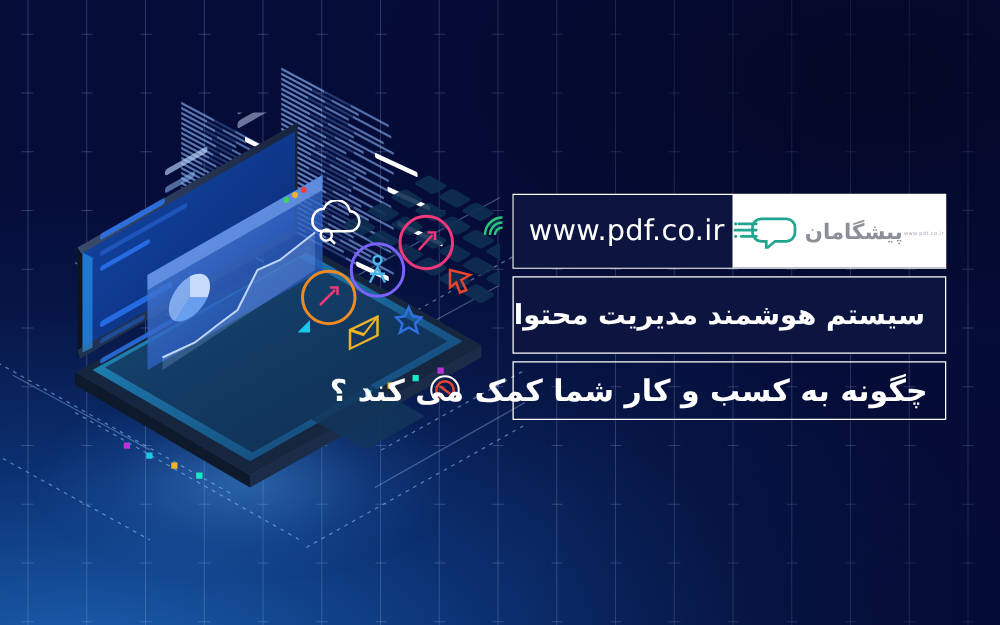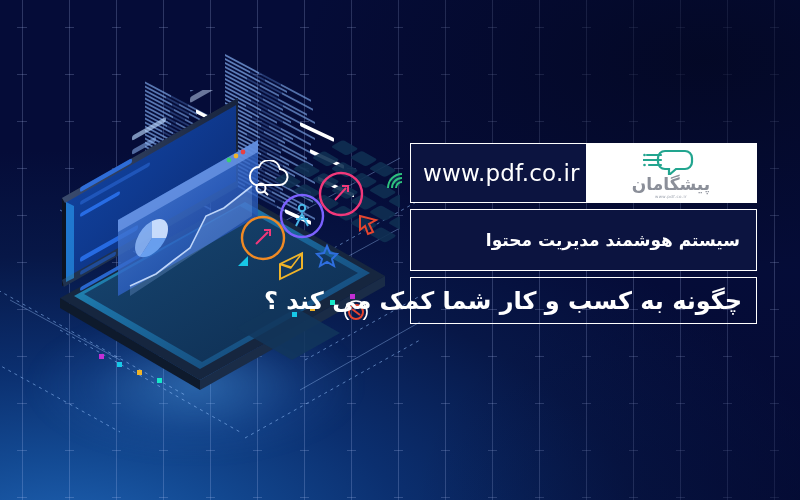--- a/index.html
+++ b/index.html
@@ -60,21 +60,21 @@
   .codepanel .row{
     height:2px; margin-bottom:2px;
     background:linear-gradient(90deg, rgba(120,160,225,.85) 0 40%, rgba(70,105,175,.55) 40% 65%, rgba(120,160,225,.75) 65% 100%);
   }
   .hl{ position:absolute; height:4px; background:#fff; border-radius:1px; }
 
   .laptop-wrap{ position:absolute; left:40px; top:30px; width:360px; height:330px; }
 
   
   .panels{
-    position:absolute; left:410px; top:143px;
+    position:absolute; left:410px; top:155px;
     width:347px; height:183px;
   }
   .panel{
     position:relative;
     border:1.5px solid #ffffff;
     display:flex; align-items:center;
   }
   .p1{ height:60px; padding:0; background:transparent; display:flex; }
   .p1 .url-box{
     width:175px; height:100%;
@@ -95,25 +95,25 @@
     justify-content:flex-end; padding-right:16px;
   }
   .p3{
     height:47px; margin-top:6px; background:transparent;
     justify-content:flex-end; padding-right:14px;
   }
   .fa{
     direction:rtl; color:#ffffff; white-space:nowrap;
     font-family:"DejaVu Sans", sans-serif; font-weight:bold;
   }
-  .p2 .fa{ font-size:17px; letter-spacing:.3px; }
+  .p2 .fa{ font-size:22px; letter-spacing:.3px; }
   .p3 .fa{ font-size:24px; letter-spacing:.2px; }
 
   
-  .logo{ display:flex; flex-direction:column; align-items:center; gap:1px; transform:translateY(1px); }
+  .logo{ display:flex; flex-direction:row; align-items:center; gap:1px; transform:translateY(1px); }
   .logo-word{
     color:#8b8f99; font-size:17px; font-weight:bold; direction:rtl;
     letter-spacing:1px; line-height:1;
     font-family:"DejaVu Sans", sans-serif;
   }
   .logo-sub{ color:#9aa0ac; font-size:4px; letter-spacing:.4px; }
 </style>
 </head>
 <body>
 

